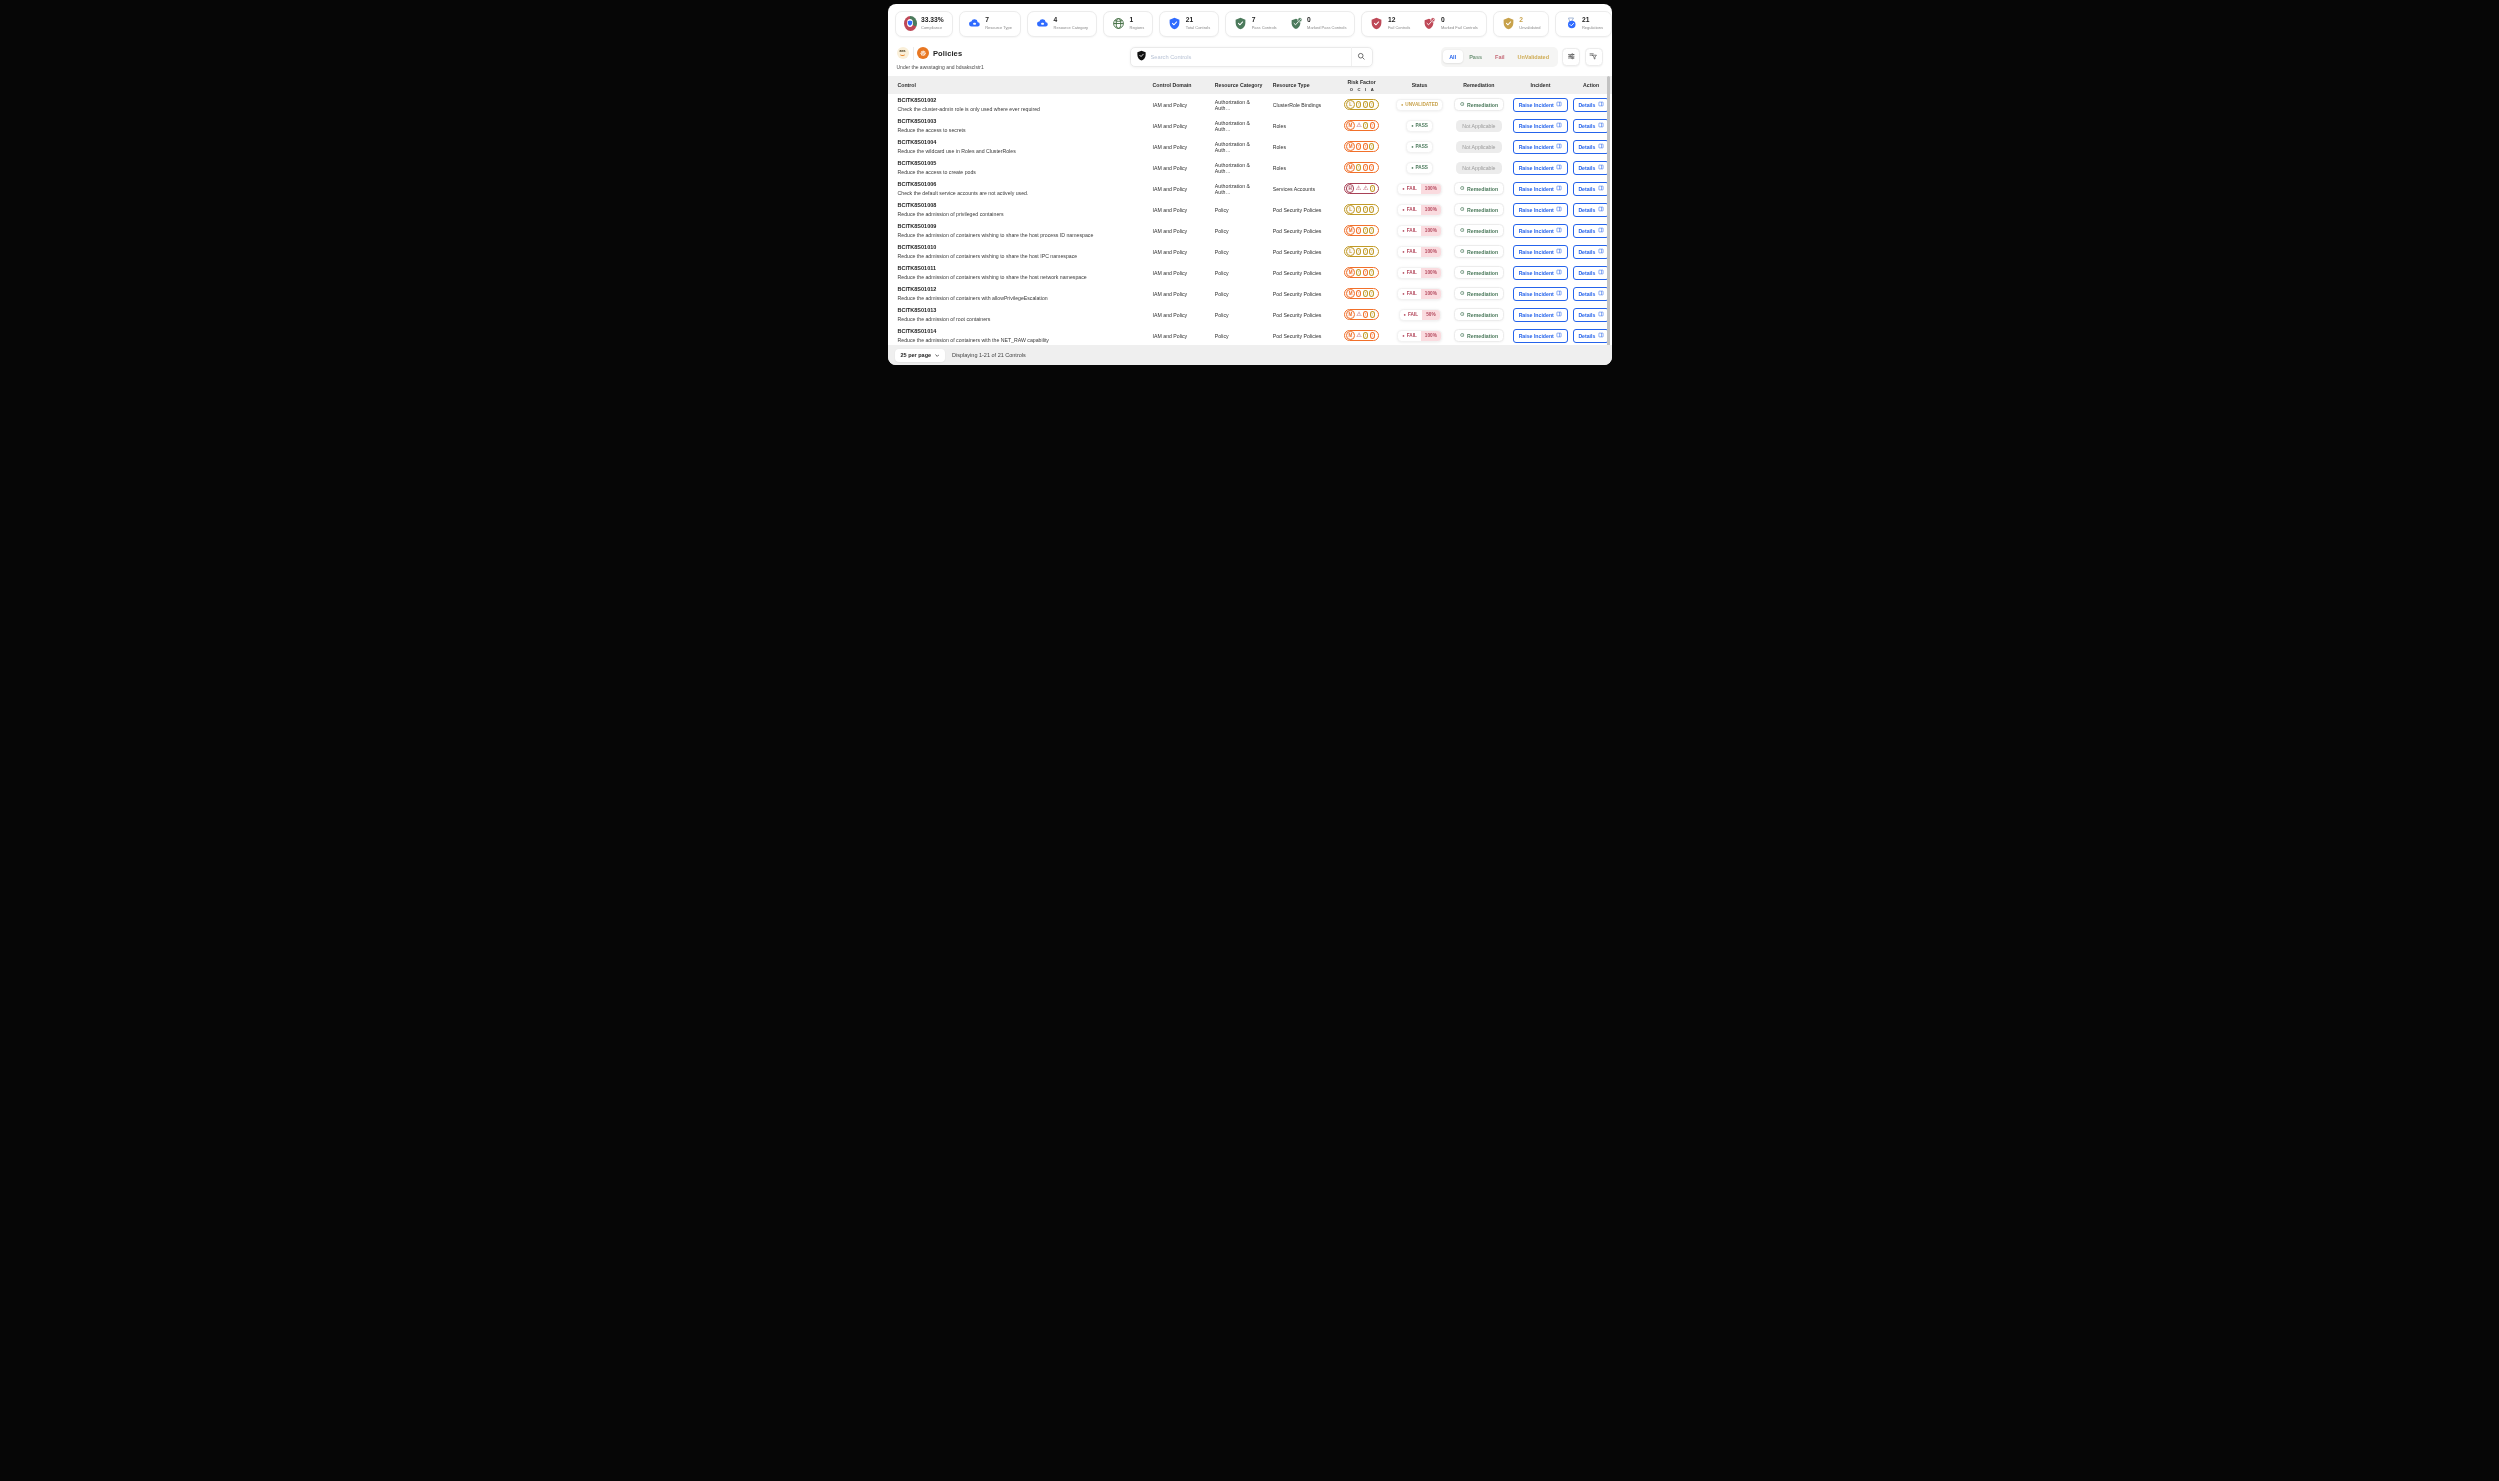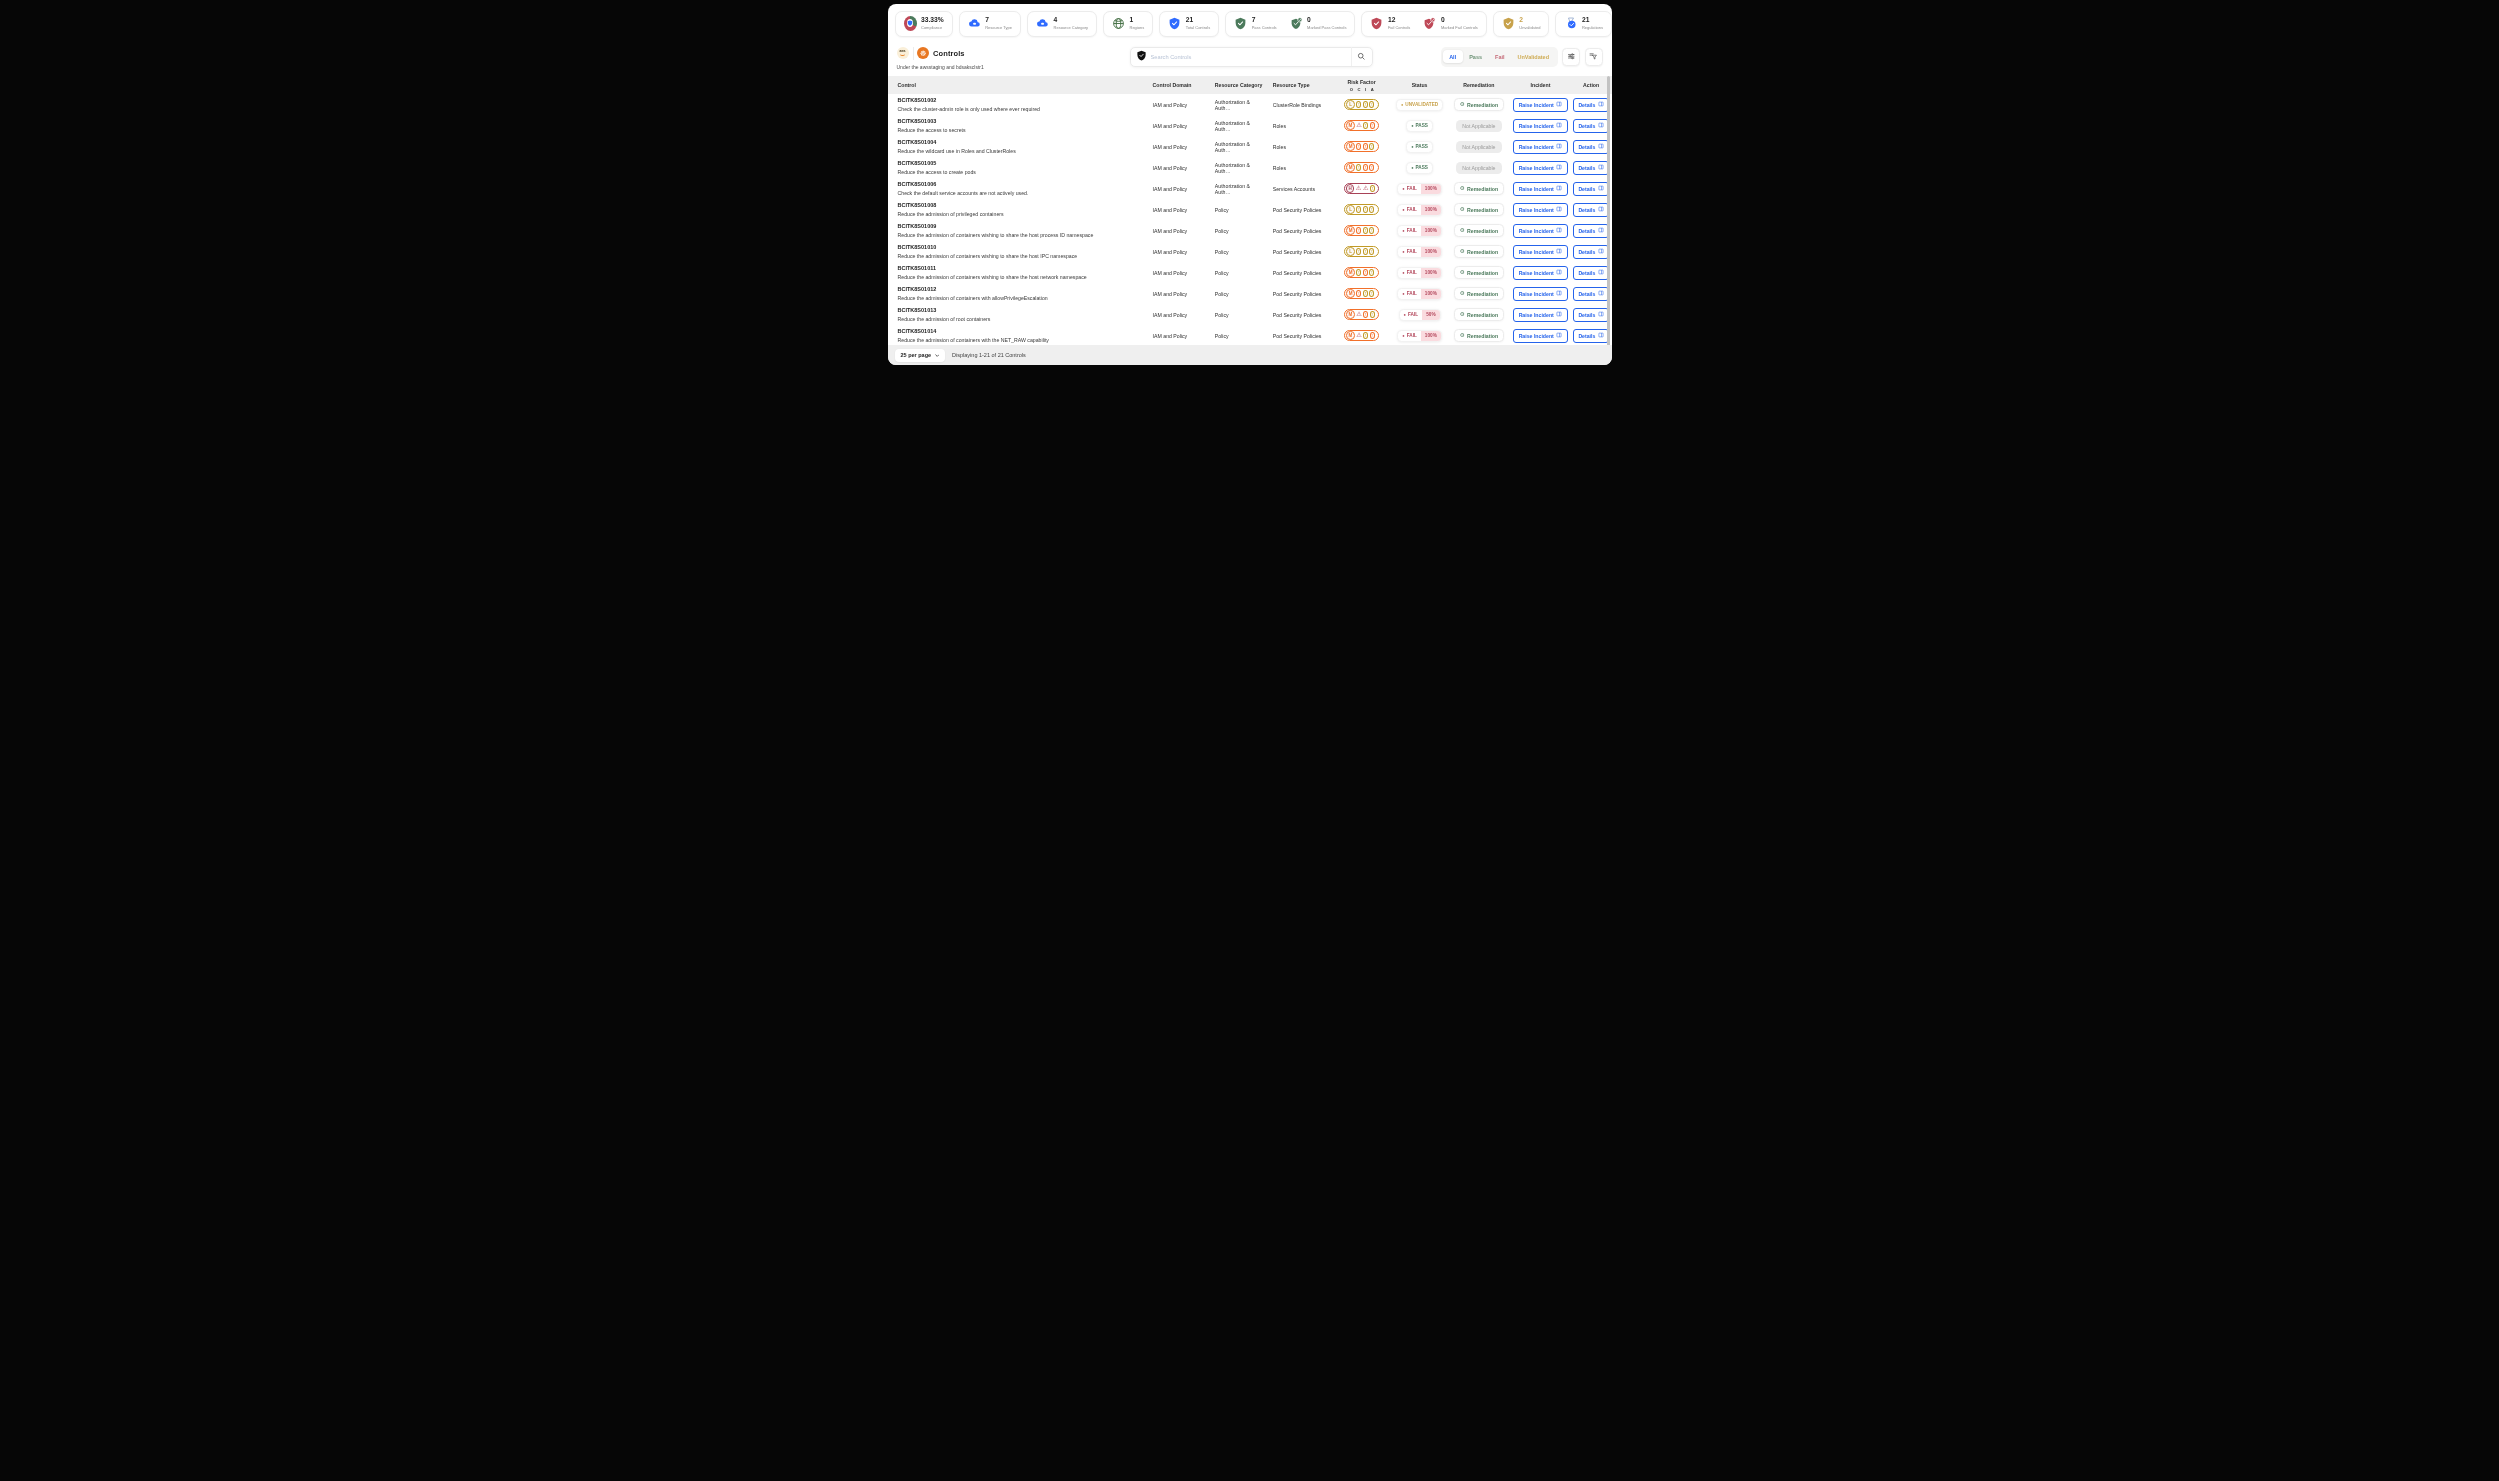--- a/index.html
+++ b/index.html
@@ -286,21 +286,21 @@
 
   <div class="controls-header">
     <div class="ch-left">
       <div class="ch-left-row">
         <span class="chip-circle aws-chip">
             <span>aws</span>
             <span class="aws-smile"></span>
           </span>
         <span class="chip-divider"></span>
         <span class="chip-circle helm-chip">☸</span>
-        <span class="page-title">Controls</span>
+        <span class="page-title">Policies</span>
       </div>
       <div class="page-subtitle">Under the awsstaging and bdsaksclstr1</div>
     </div>
 
     <div class="search-wrap">
       <div class="search-bar">
         <span class="search-shield">
           <svg width="11" height="11" viewBox="0 0 24 24">
               <path d="M12 1.5 L21 5 V11 C21 16.8 17.2 21.2 12 22.8 C6.8 21.2 3 16.8 3 11 V5 Z" fill="#111"></path>
               <path d="M8.3 11.6 L11 14.3 L15.8 9.2" stroke="#fff" stroke-width="1.8" fill="none" stroke-linecap="round"></path>

